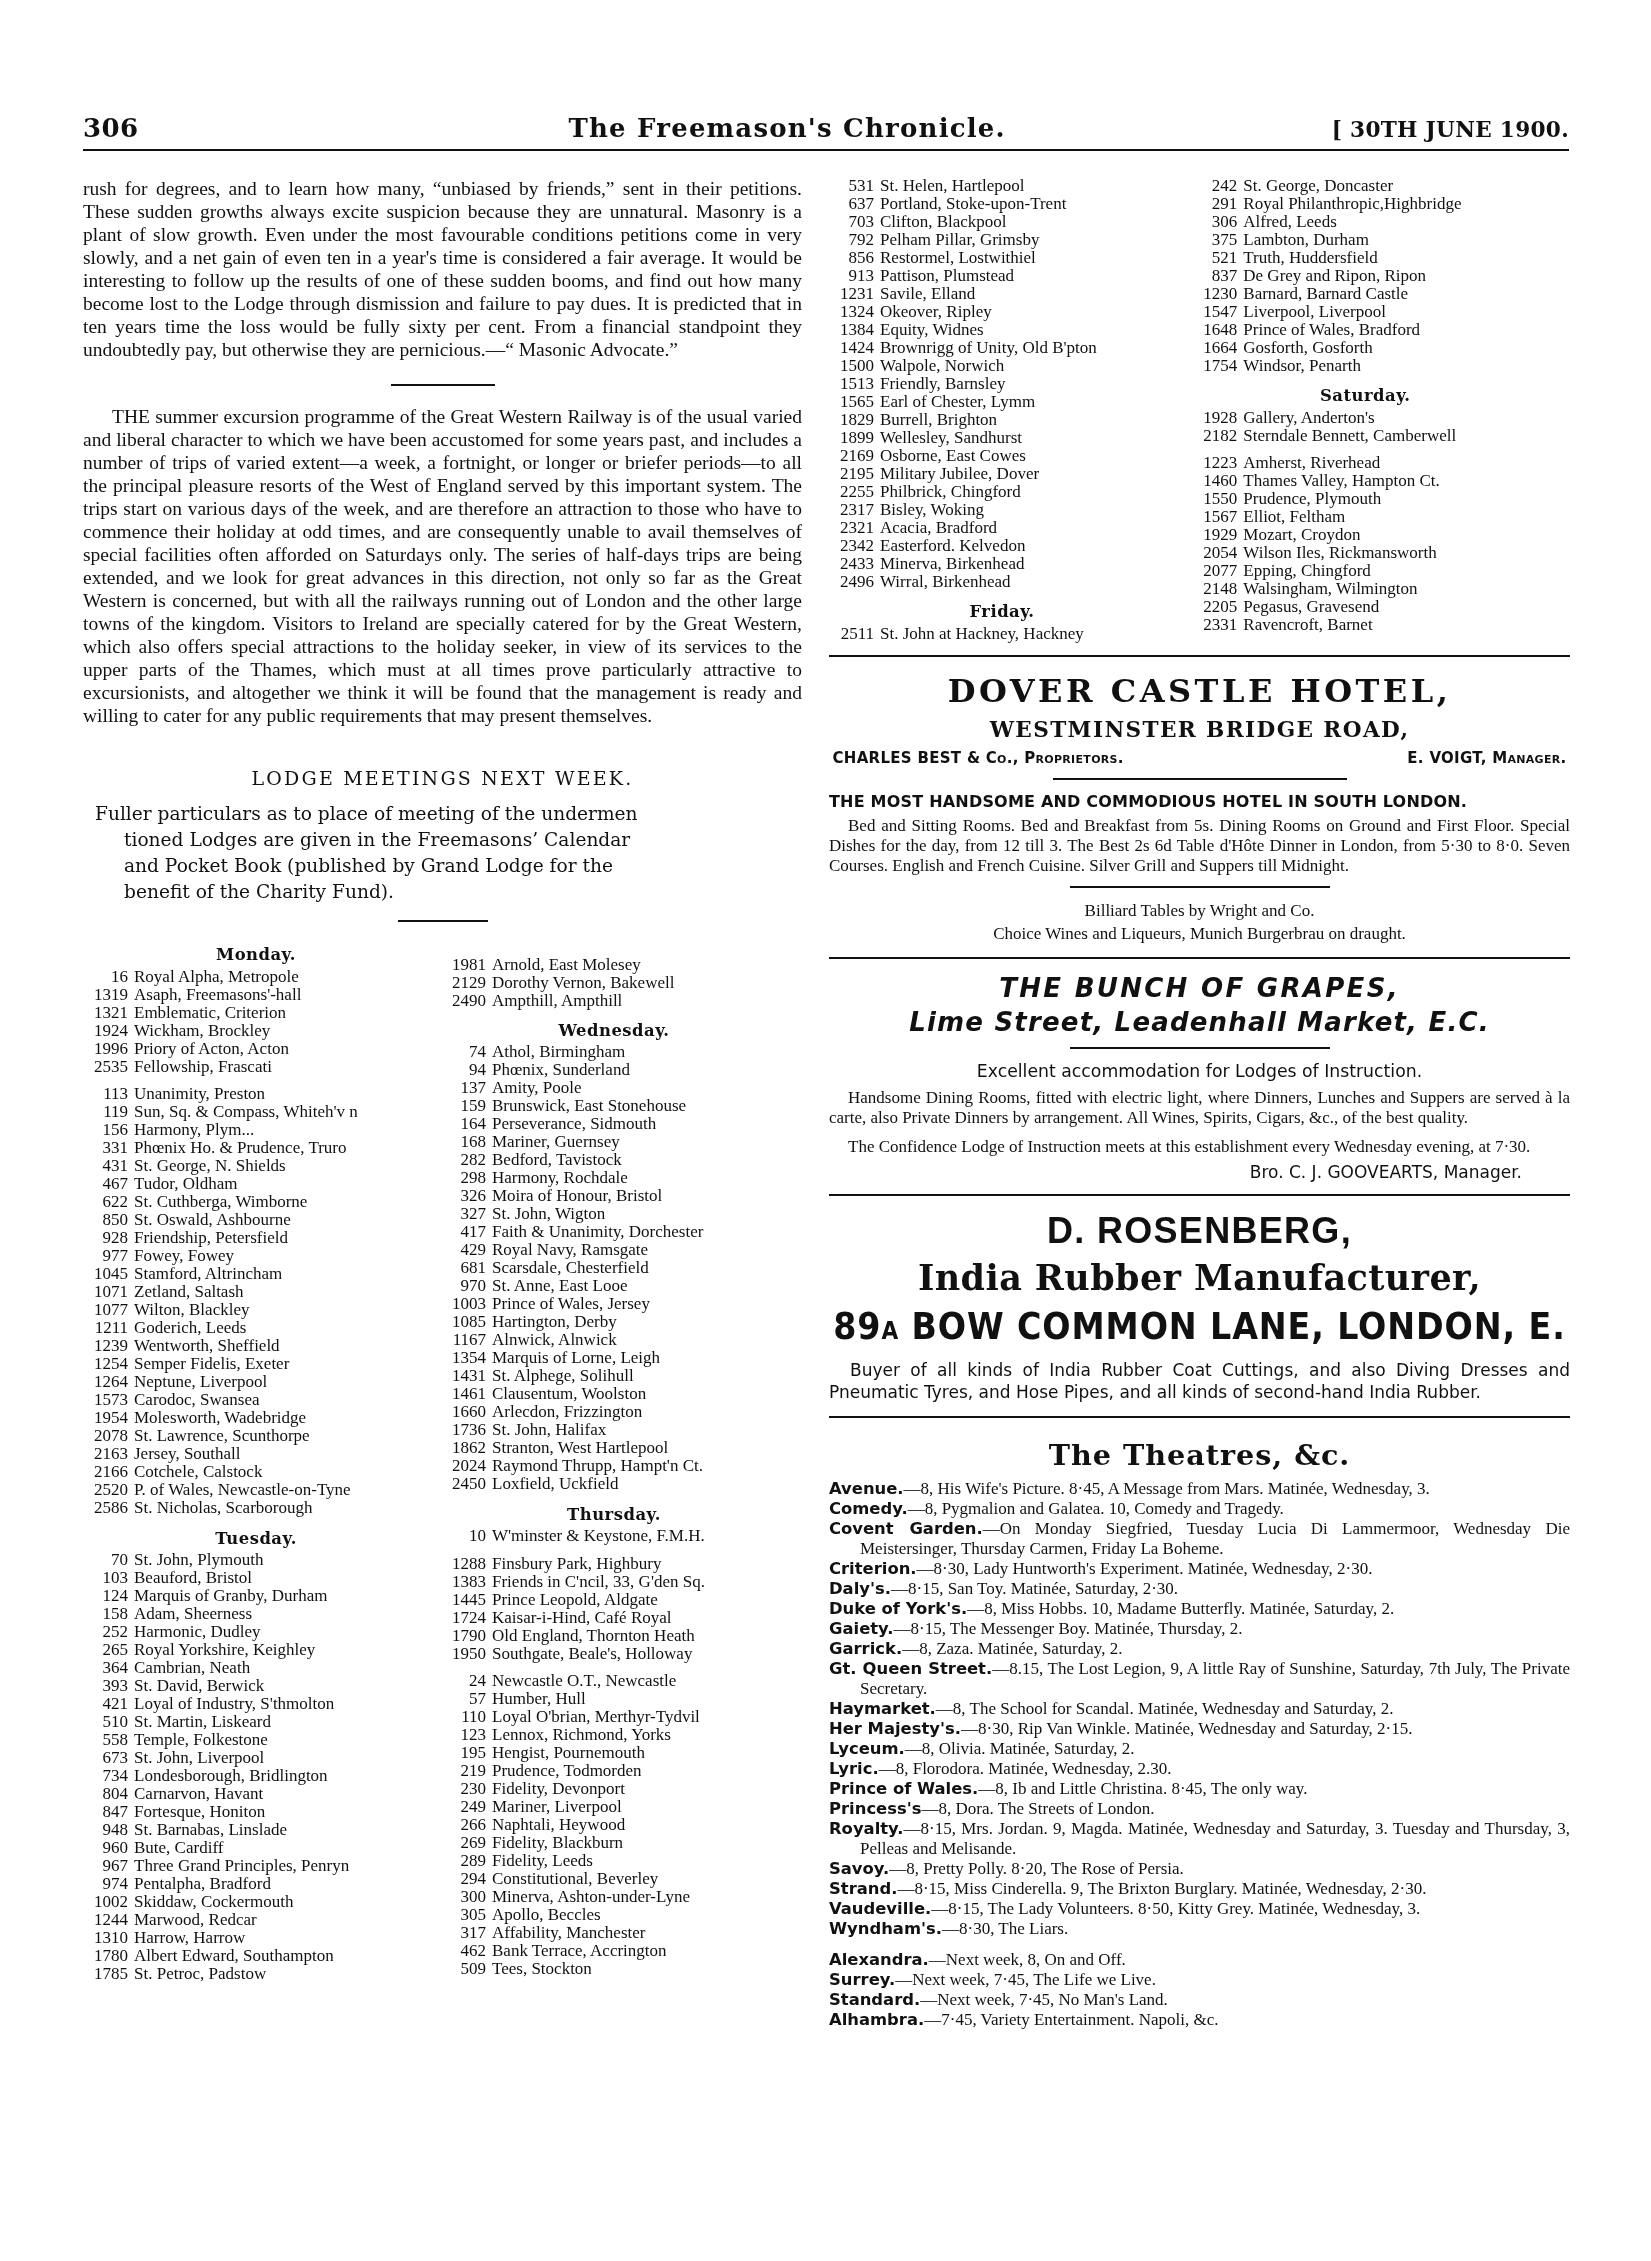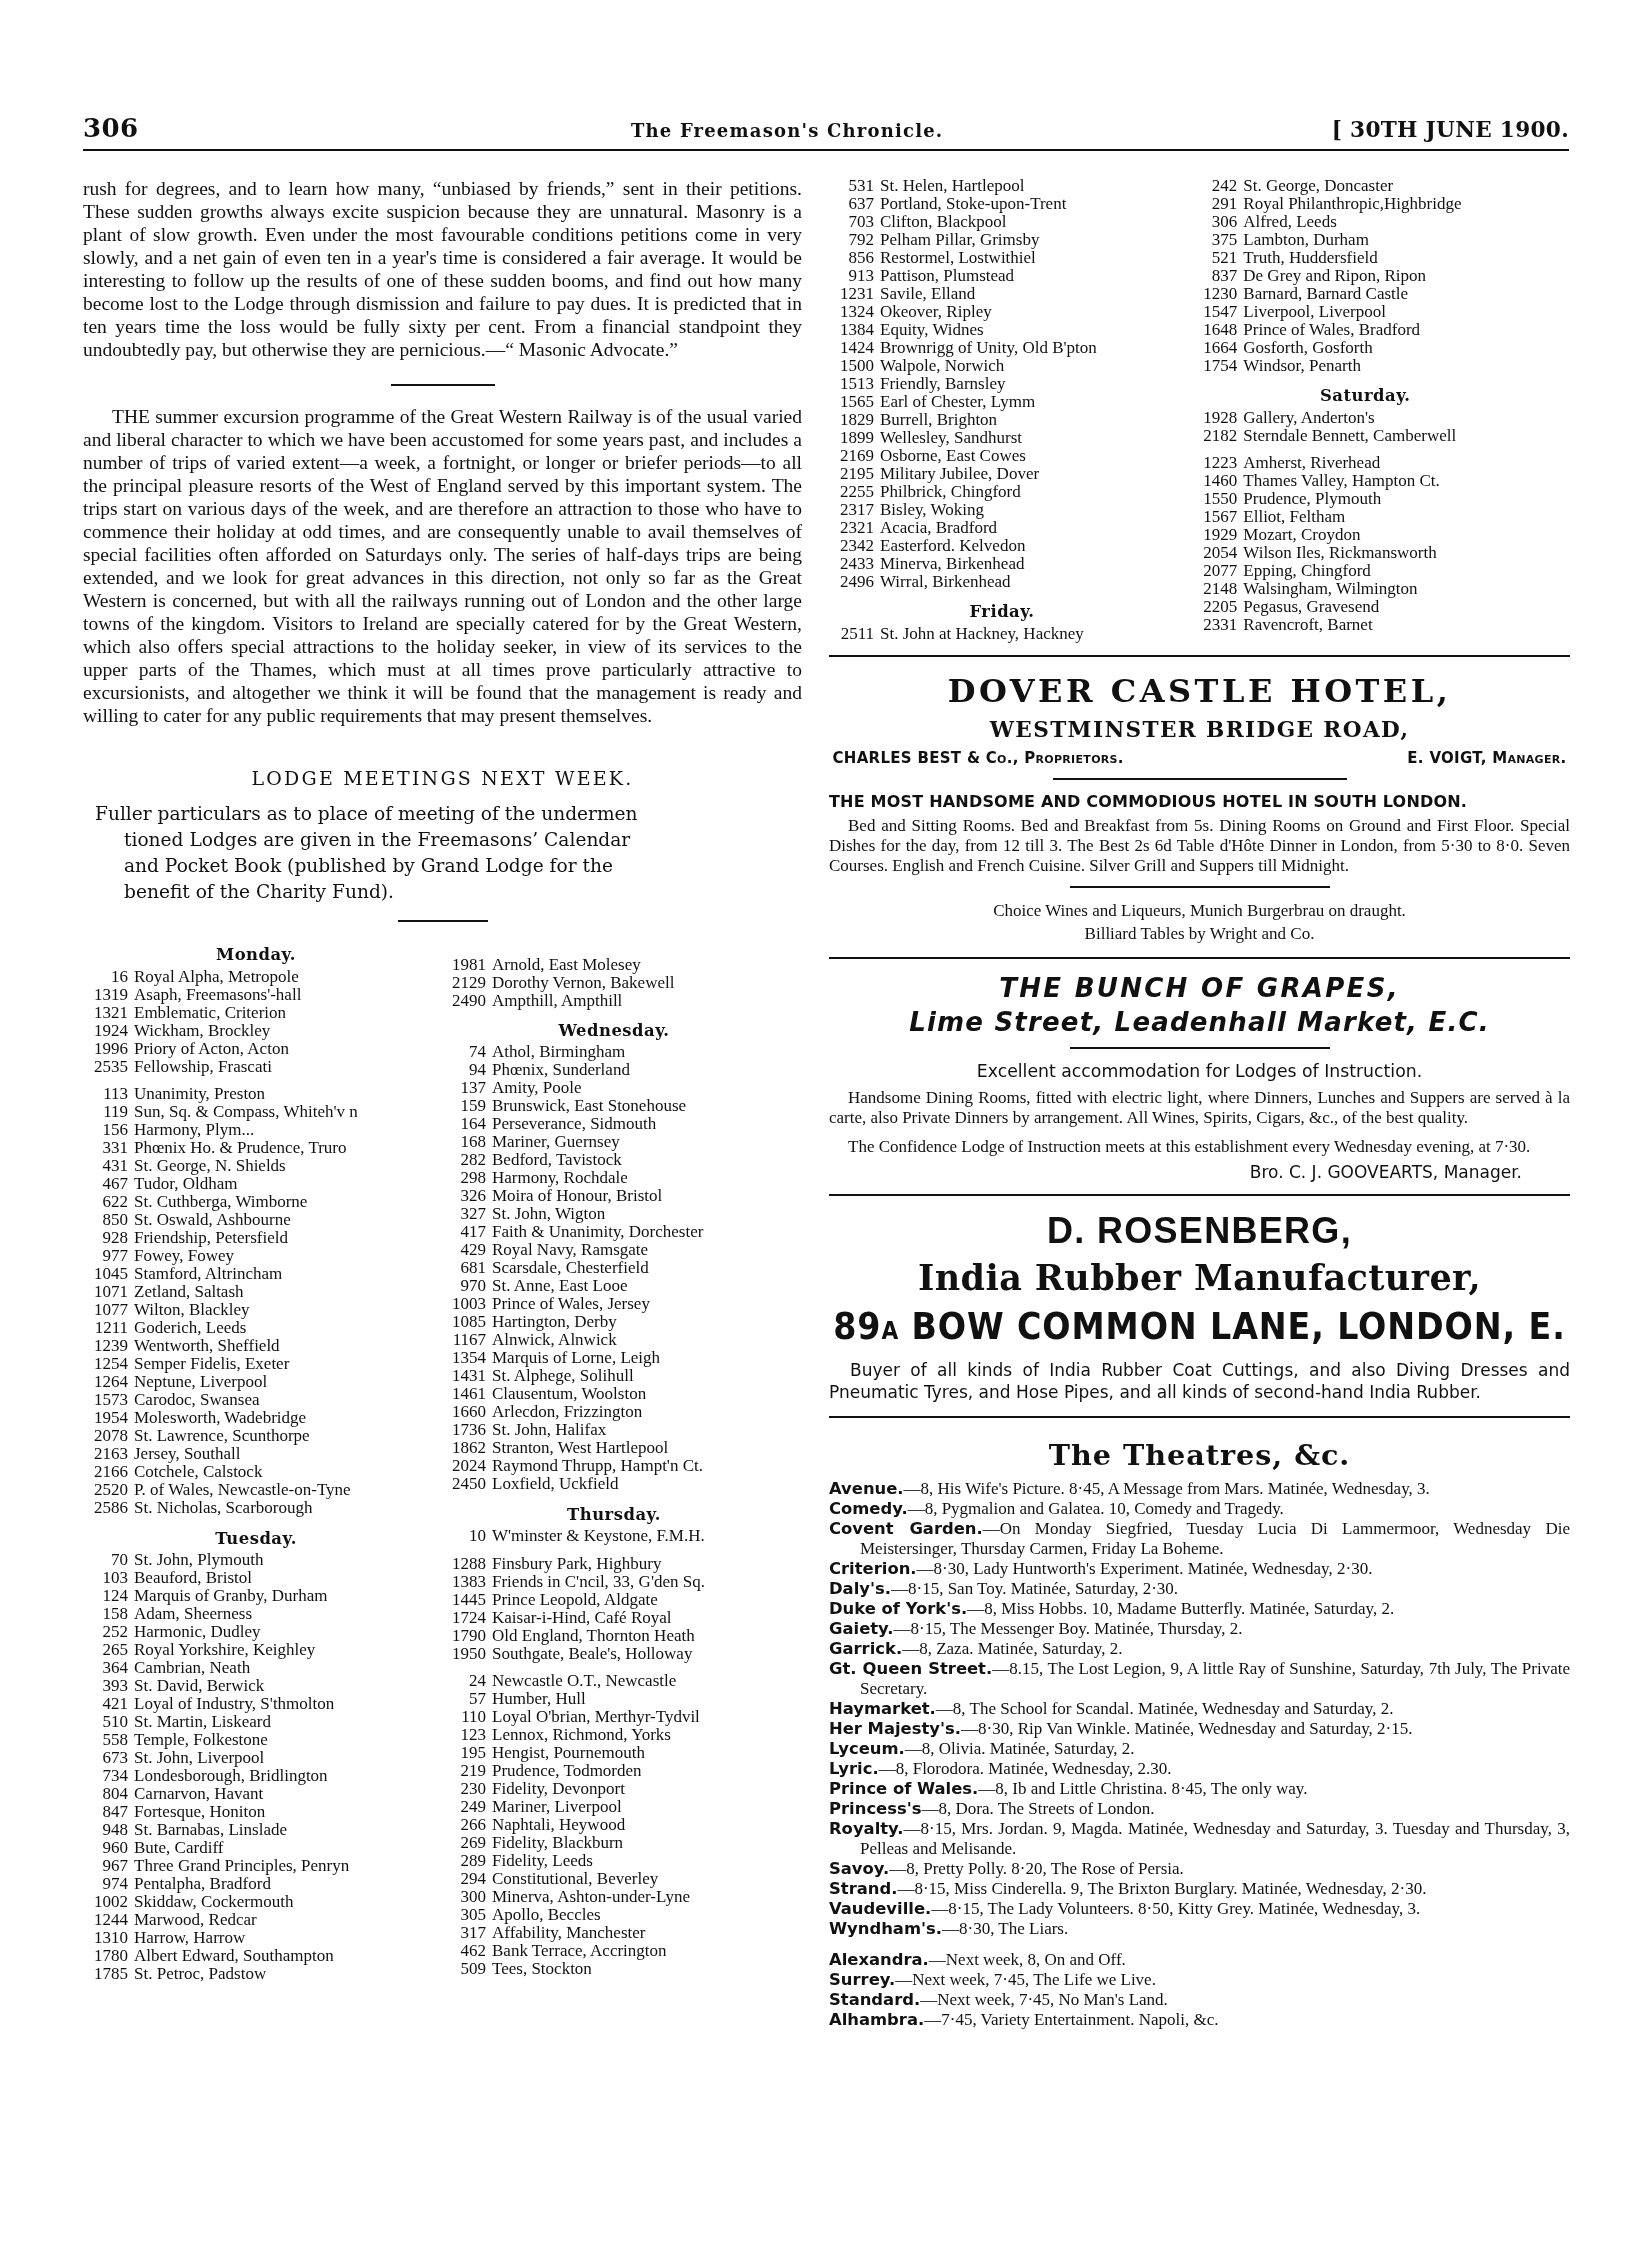--- a/index.html
+++ b/index.html
@@ -32,21 +32,21 @@
     align-items: baseline;
     justify-content: space-between;
     font-family: "DejaVu Serif", serif;
   }
   .folio {
     font-size: 26px;
     font-weight: bold;
     letter-spacing: 0.4px;
   }
   .masthead-title {
-    font-size: 18px;
+    font-size: 26px;
     font-weight: bold;
     letter-spacing: 1.2px;
     margin-left: 104px;
   }
   .masthead-date {
     font-size: 21.6px;
     font-weight: bold;
     letter-spacing: 0.3px;
   }
   .masthead-rule {
@@ -539,22 +539,22 @@
       <div class="ad-title-xl">DOVER CASTLE HOTEL,</div>
       <div class="ad-title-l">WESTMINSTER BRIDGE ROAD,</div>
       <div class="ad-props">
         <span class="sc">CHARLES BEST &amp; Co., Proprietors.</span>
         <span class="sc">E. VOIGT, Manager.</span>
       </div>
       <div class="mid-rule"></div>
       <div class="ad-banner">THE MOST HANDSOME AND COMMODIOUS HOTEL IN SOUTH LONDON.</div>
       <div class="ad-body indent">Bed and Sitting Rooms. Bed and Breakfast from 5s. Dining Rooms on Ground and First Floor. Special Dishes for the day, from 12 till 3. The Best 2s 6d Table d'Hôte Dinner in London, from 5·30 to 8·0. Seven Courses. English and French Cuisine. Silver Grill and Suppers till Midnight.</div>
       <div class="mid-rule w300"></div>
+      <div class="ad-center-sm">Billiard Tables by Wright and Co.</div>
       <div class="ad-center-sm">Choice Wines and Liqueurs, Munich Burgerbrau on draught.</div>
-      <div class="ad-center-sm">Billiard Tables by Wright and Co.</div>
     </div>
 
     <div class="full-rule"></div>
 
     <div>
       <div class="grapes-title">THE BUNCH OF GRAPES,</div>
       <div class="grapes-sub">Lime Street, Leadenhall Market, E.C.</div>
       <div class="mid-rule w300"></div>
       <div class="grapes-lead">Excellent accommodation for Lodges of Instruction.</div>
       <div class="ad-body indent">Handsome Dining Rooms, fitted with electric light, where Dinners, Lunches and Suppers are served à la carte, also Private Dinners by arrangement. All Wines, Spirits, Cigars, &amp;c., of the best quality.</div>

